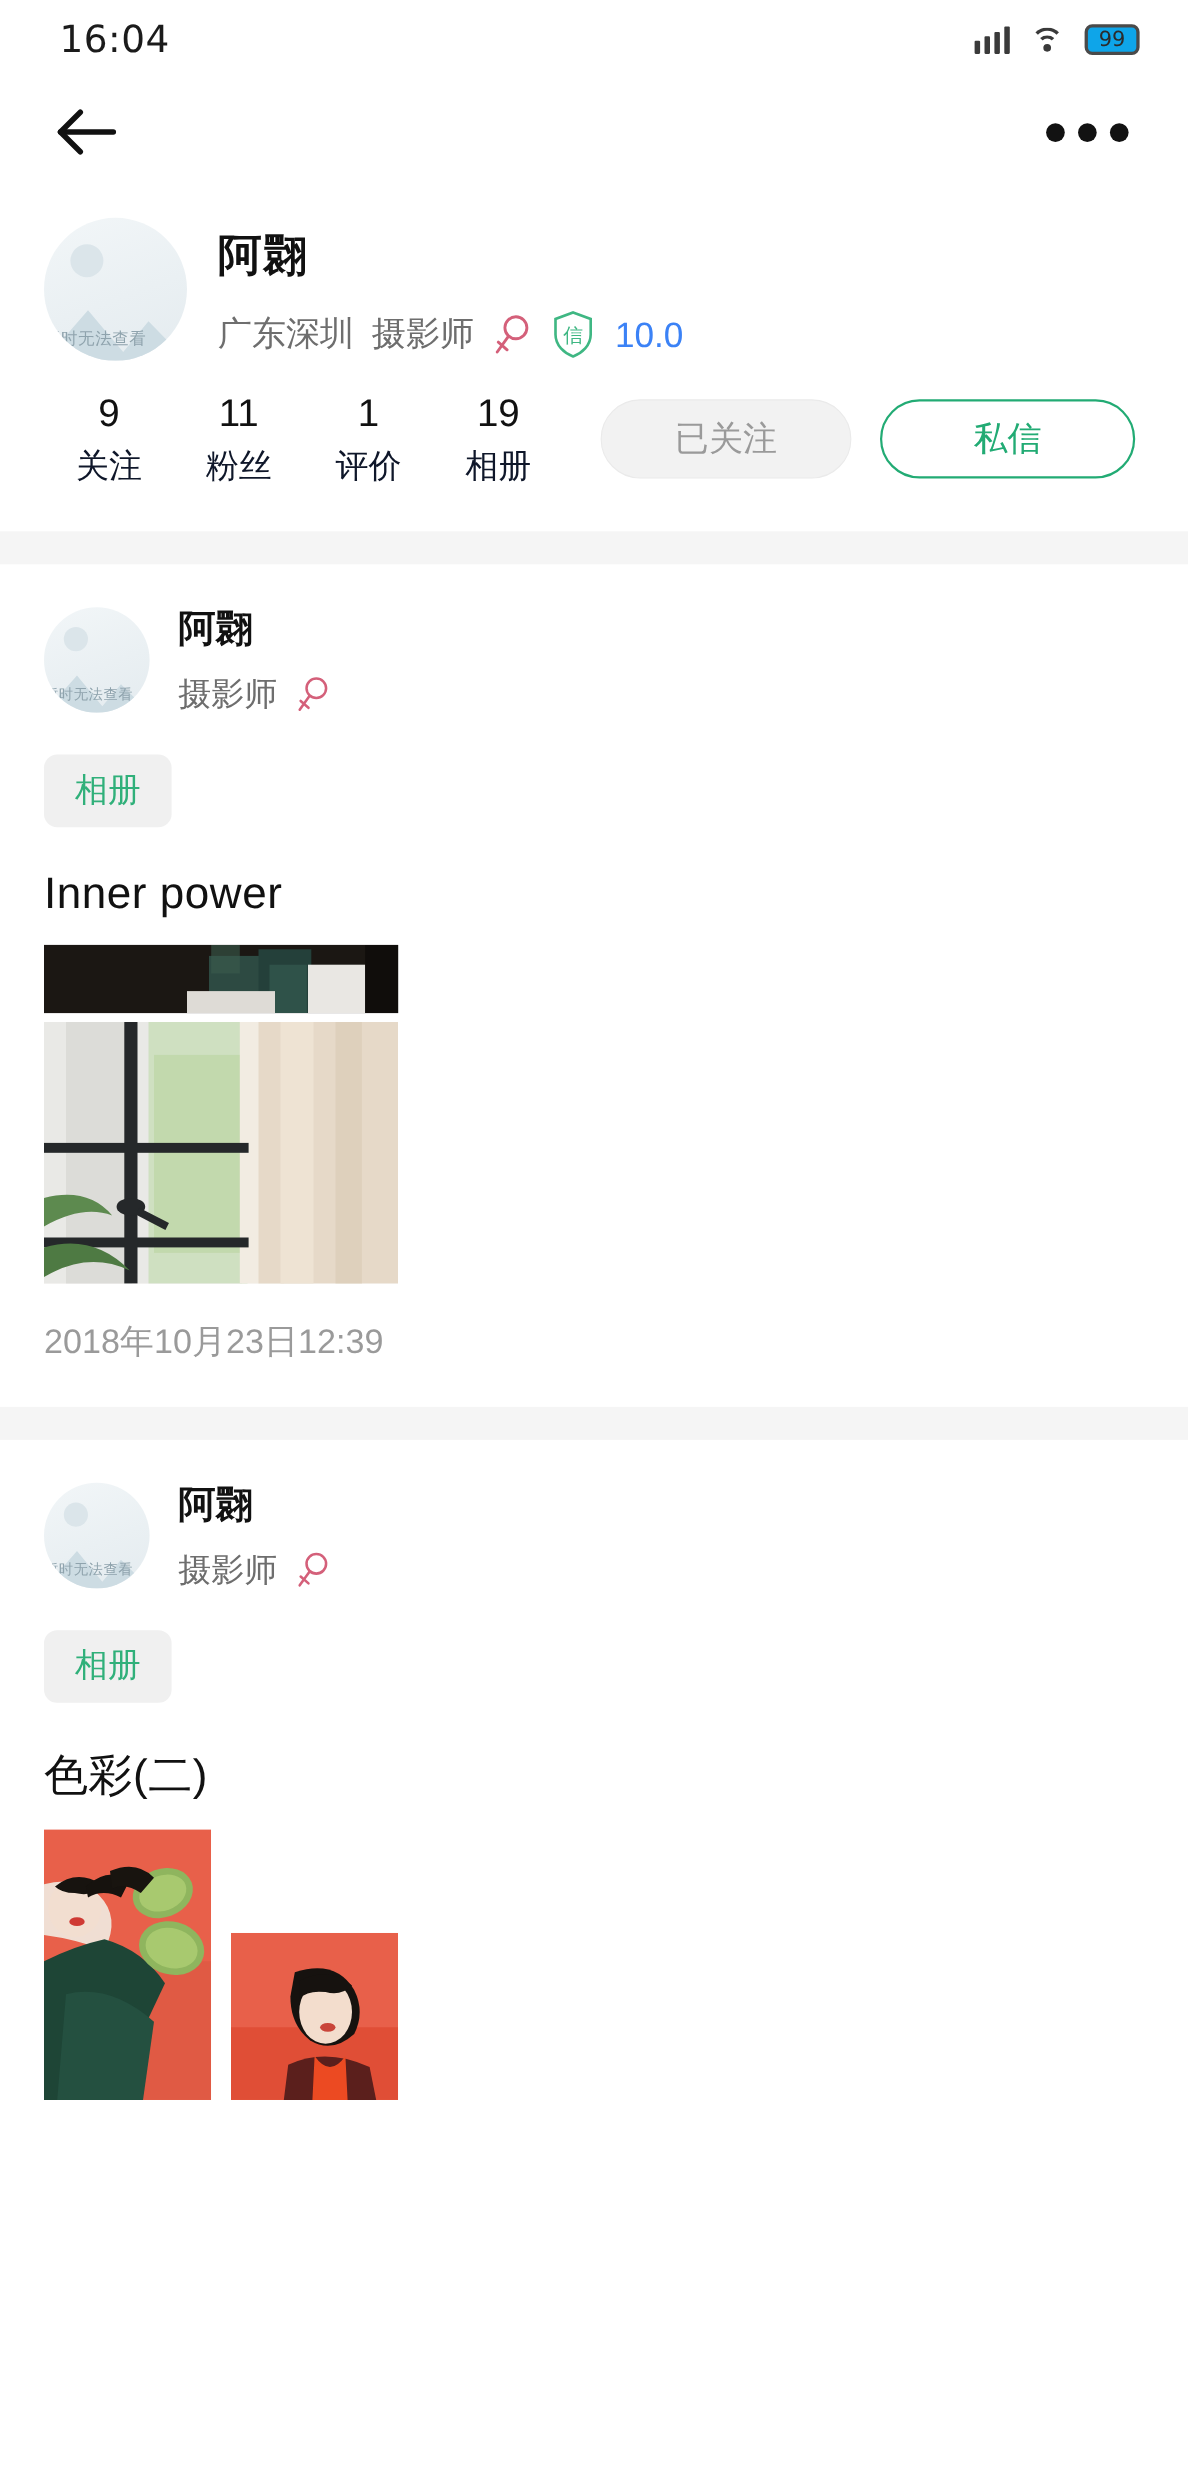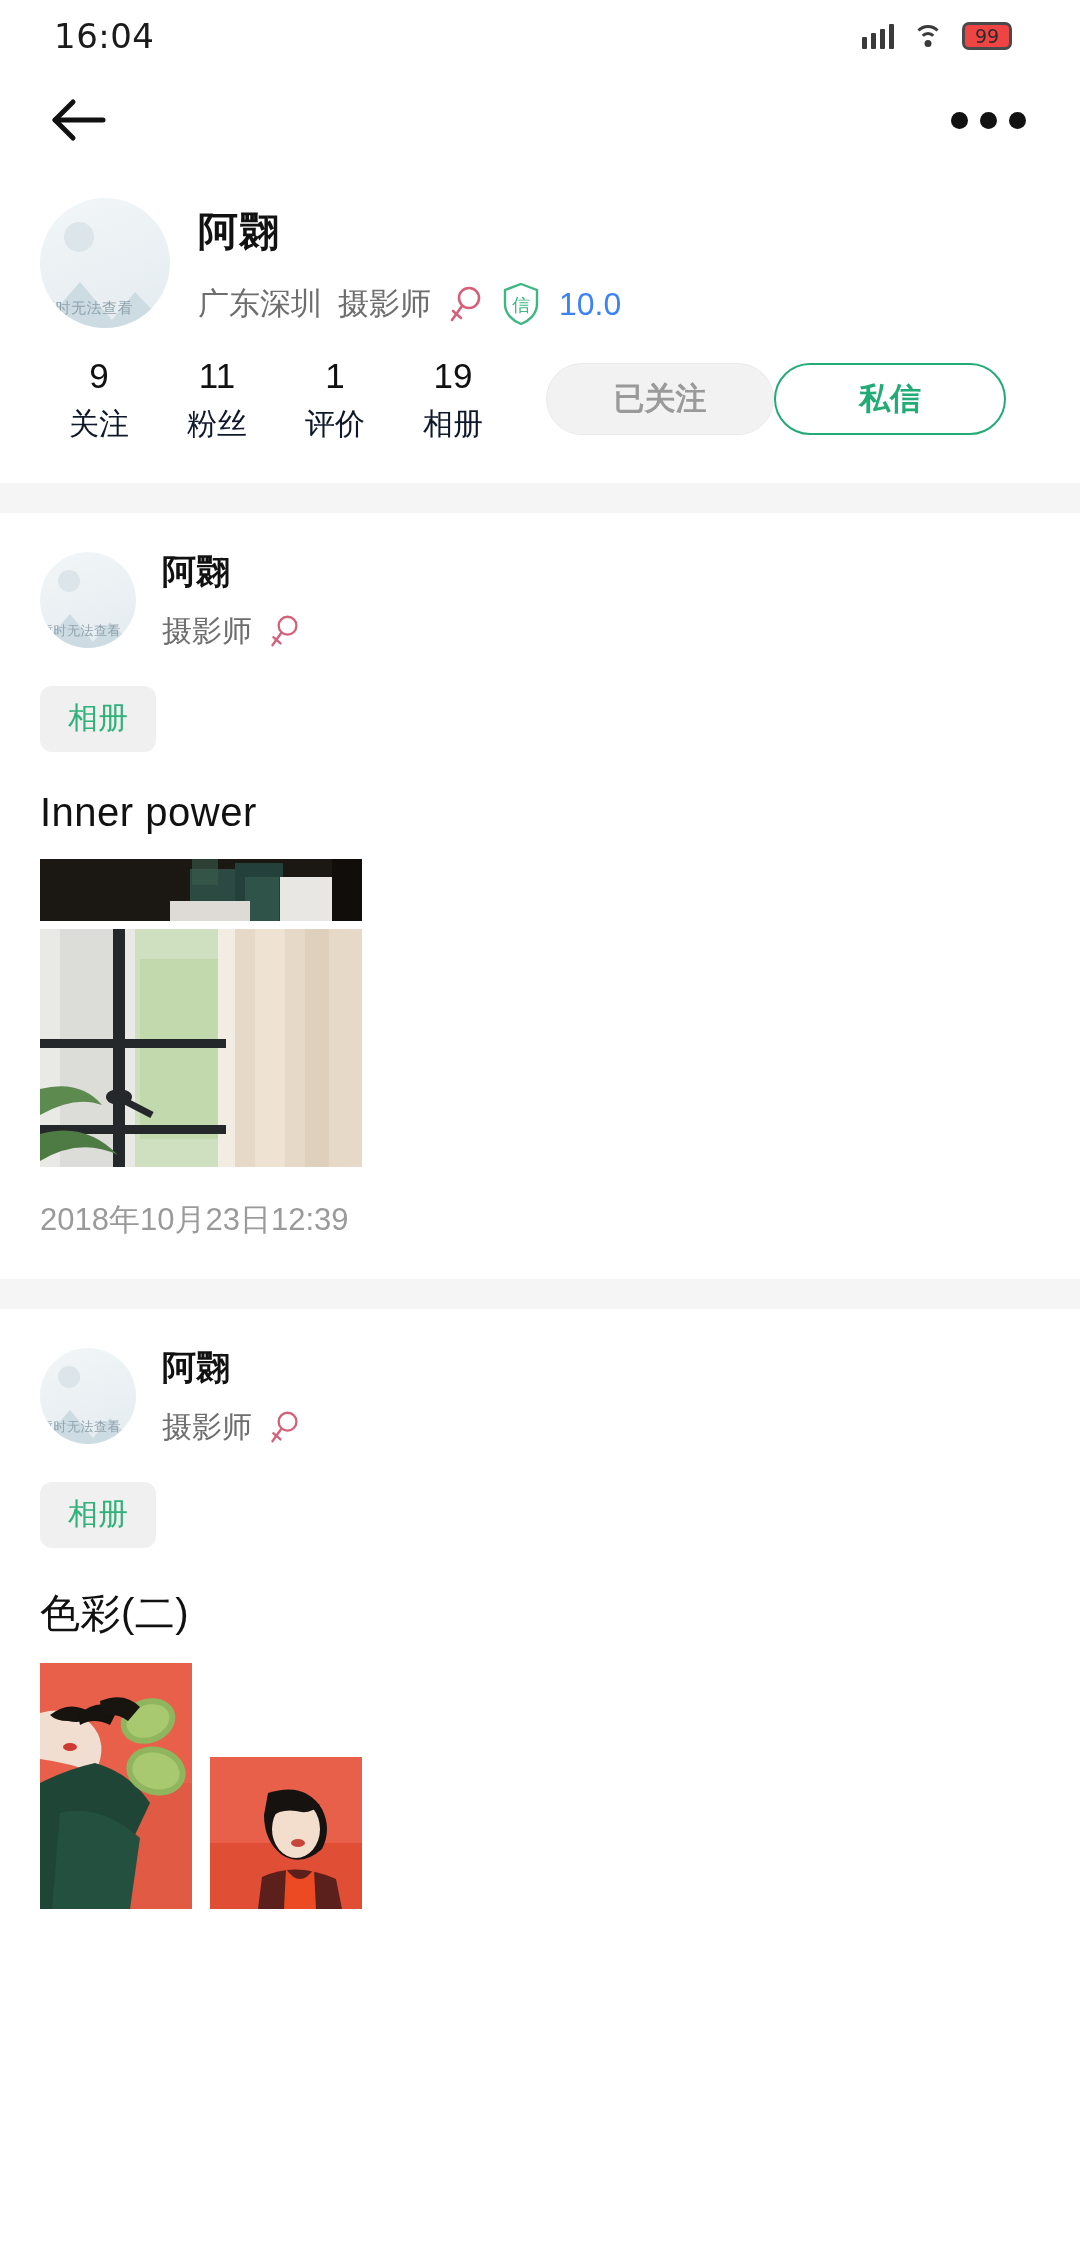--- a/index.html
+++ b/index.html
@@ -8,21 +8,21 @@
     background:#ffffff;
     font-family:"Liberation Sans","DejaVu Sans",sans-serif;
     overflow:hidden;
   }
   body { position:relative; }
 
   
   .statusbar {
     height:72px; width:100%;
     display:flex; align-items:center; justify-content:space-between;
-    padding:0 68px 0 54px;
+    padding:0 44px 0 54px;
     text-align:right;
   }
   .status-time {
     font-size:34px; color:#1b1b1b; letter-spacing:0.5px;
     font-family:"DejaVu Sans",sans-serif; font-weight:400;
   }
   .status-right { display:flex; align-items:center; gap:18px; }
   .sig { display:flex; align-items:flex-end; gap:4px; height:26px; }
   .sig i { display:block; width:5px; background:#3a3a3a; border-radius:1px; }
   .sig i:nth-child(1){height:12px;} .sig i:nth-child(2){height:16px;}
@@ -32,21 +32,21 @@
     border:3px solid #3a3a3a; border-bottom-color:transparent;
     border-left-color:transparent; border-right-color:transparent;
     border-radius:50%; }
   .wifi .w1 { width:30px; height:30px; top:2px; }
   .wifi .w2 { width:18px; height:18px; top:9px; }
   .wifi .w3 { width:7px; height:7px; top:17px; background:#3a3a3a;
     border:none; border-radius:50%; }
   .batt {
     border:3px solid #4a4a4a; border-radius:7px; width:50px; height:28px;
     display:flex; align-items:center; justify-content:center;
-    background:#ef4444; position:relative;
+    background:#0ea5e9; position:relative;
   }
   .batt span { font-size:19px; color:#2b2b2b; font-family:"DejaVu Sans",sans-serif; }
 
   
   .navbar {
     height:96px; display:flex; align-items:center; justify-content:space-between;
     padding:0 48px 0 42px;
   }
   .back-btn { width:74px; height:74px; display:flex; align-items:center; justify-content:center; }
   .back-btn svg { display:block; }
@@ -81,21 +81,21 @@
   .cert-badge { margin-left:18px; display:flex; align-items:center; }
   .score { margin-left:18px; font-size:32px; font-weight:500; }
 
   
   .stats-row {
     display:flex; align-items:center; padding:26px 40px 0 40px;
   }
   .stat { width:118px; text-align:center; }
   .stat-num { font-size:35px; color:#111; font-weight:500; line-height:1.25; }
   .stat-label { font-size:30px; color:#0f172a; margin-top:6px; }
-  .act-btns { display:flex; align-items:center; margin-left:34px;font-weight:bold; }
+  .act-btns { display:flex; align-items:center; gap:26px; margin-left:34px; }
   .btn {
     height:72px; display:flex; align-items:center; justify-content:center;
     border-radius:38px; font-size:31px;
   }
   .btn-followed { width:228px; background:#f2f2f2; color:#9a9a9a; border:1px solid #eaeaea; }
   .btn-message { width:232px; background:#fff; color:#22ab74; border:2px solid #22ab74; }
 
   
   .divider { width:100%; height:30px; background:#f5f5f5; }
 

